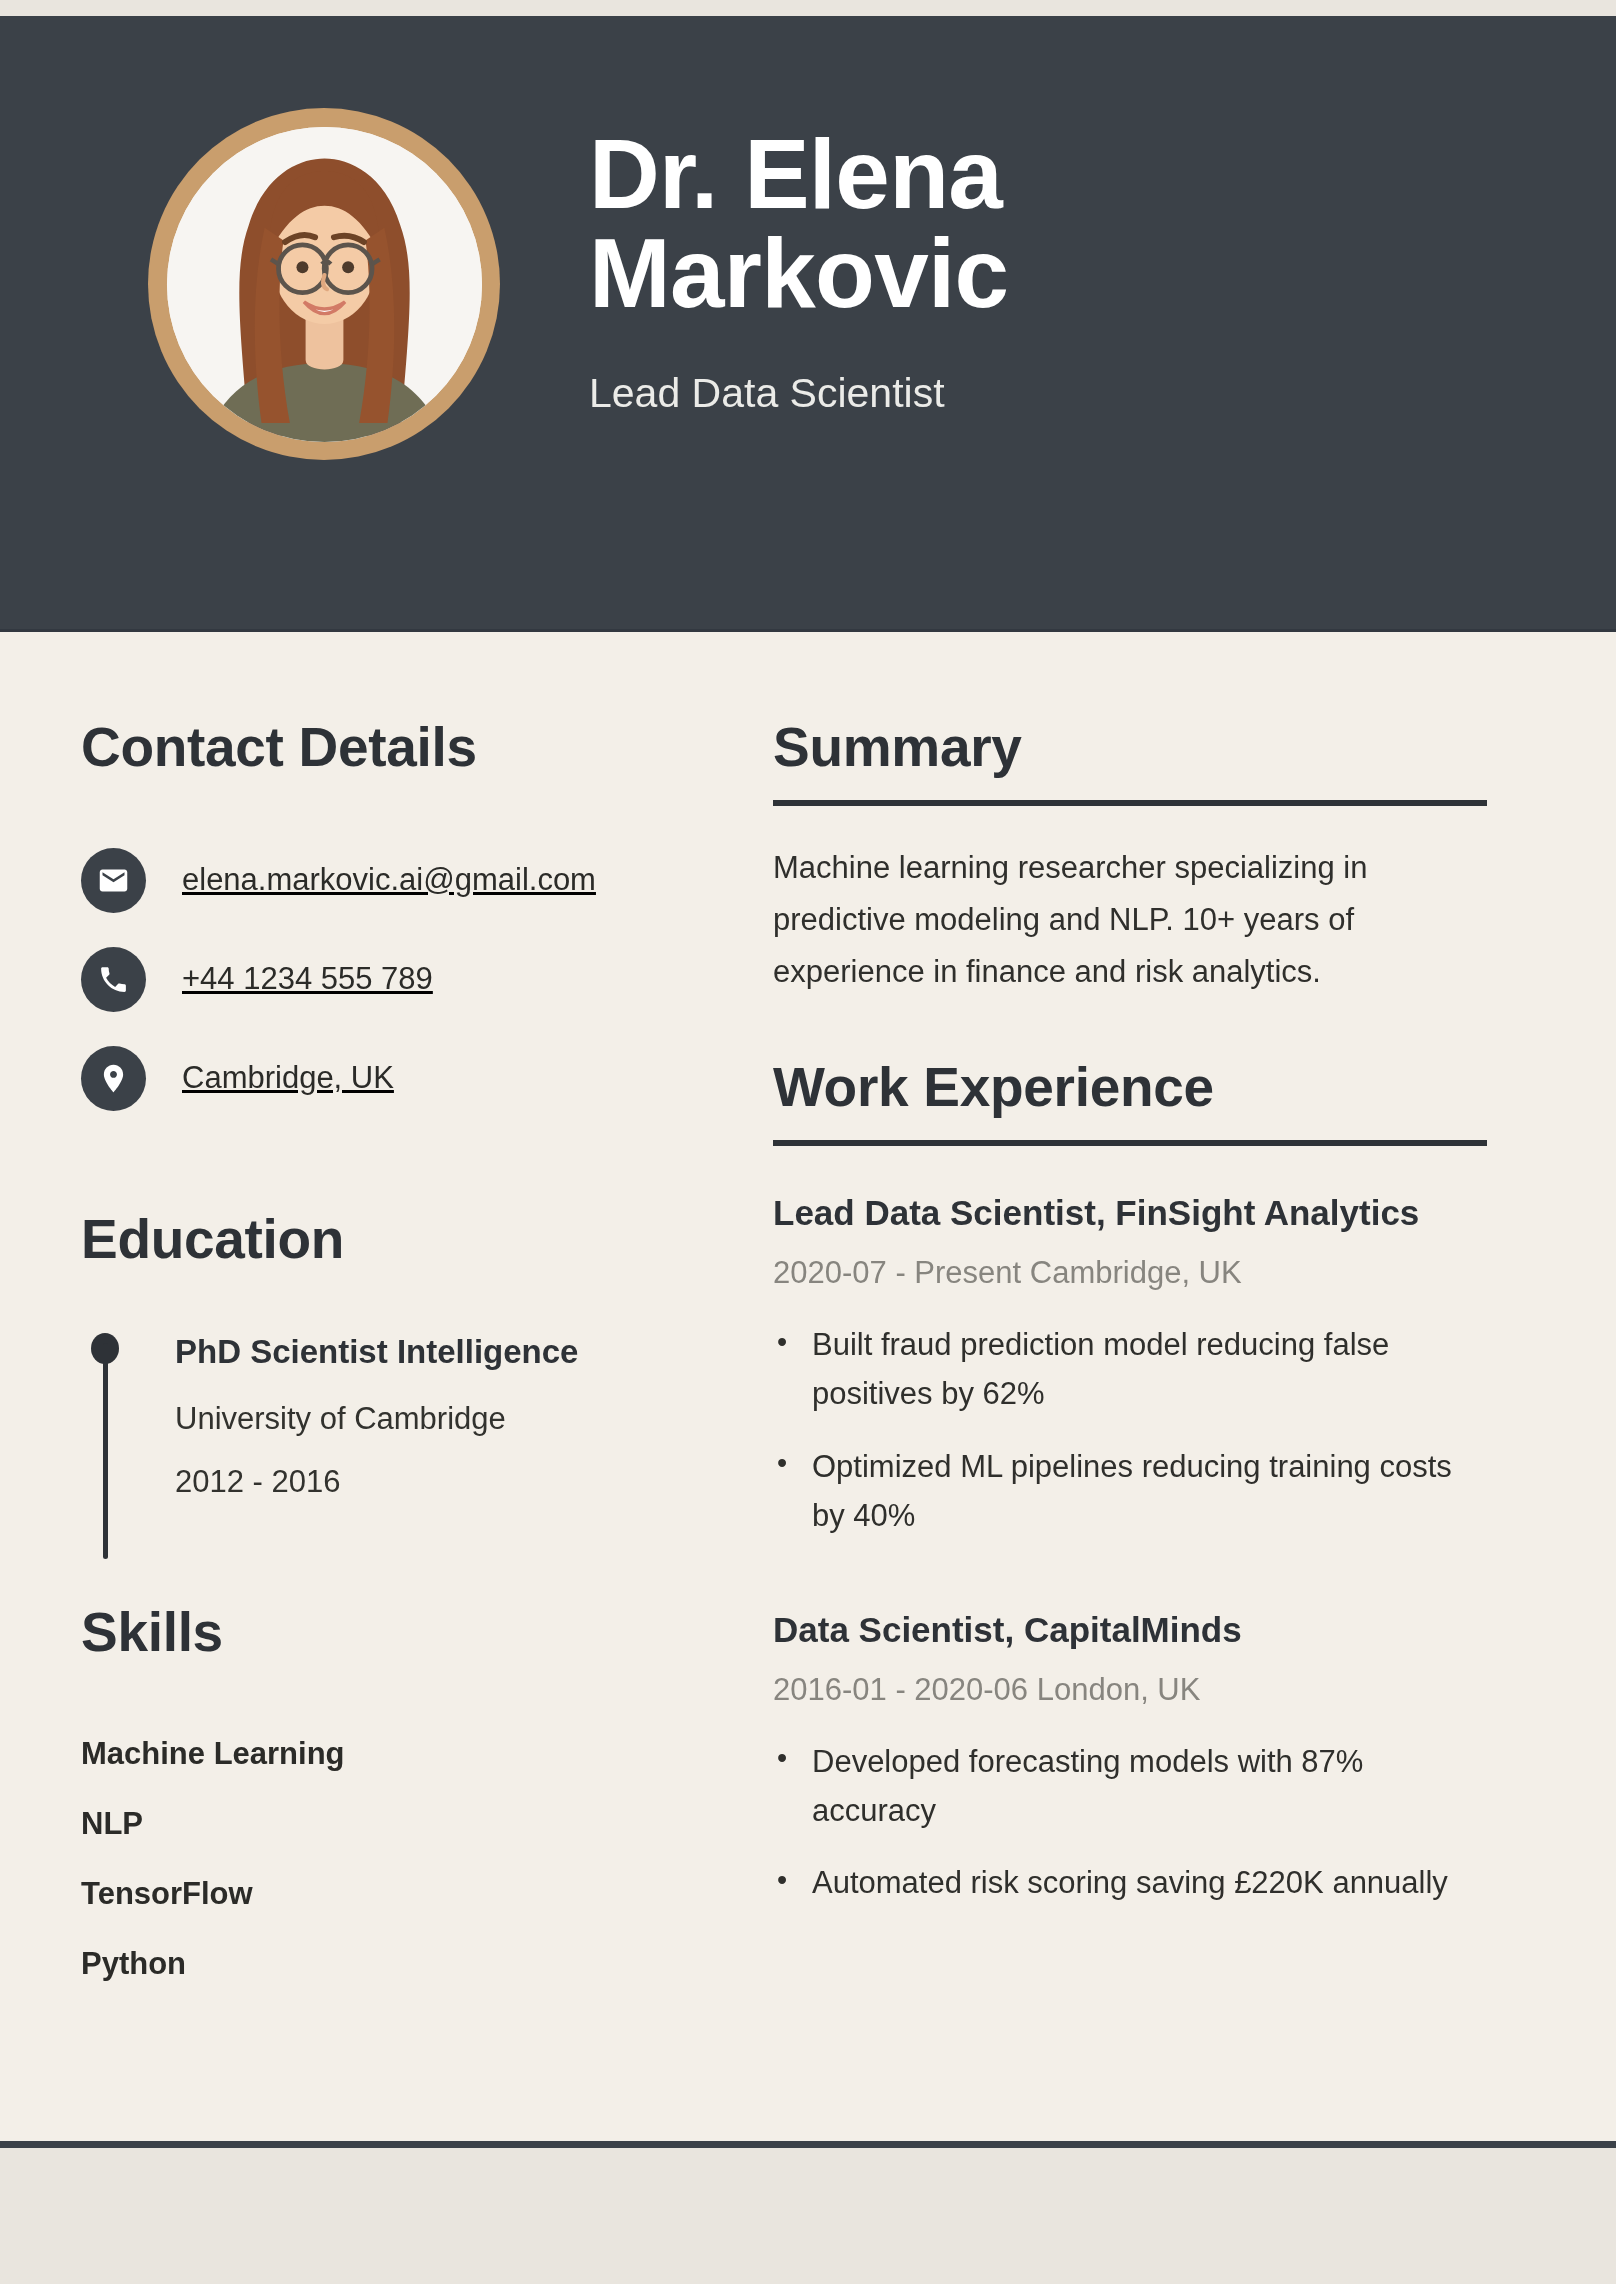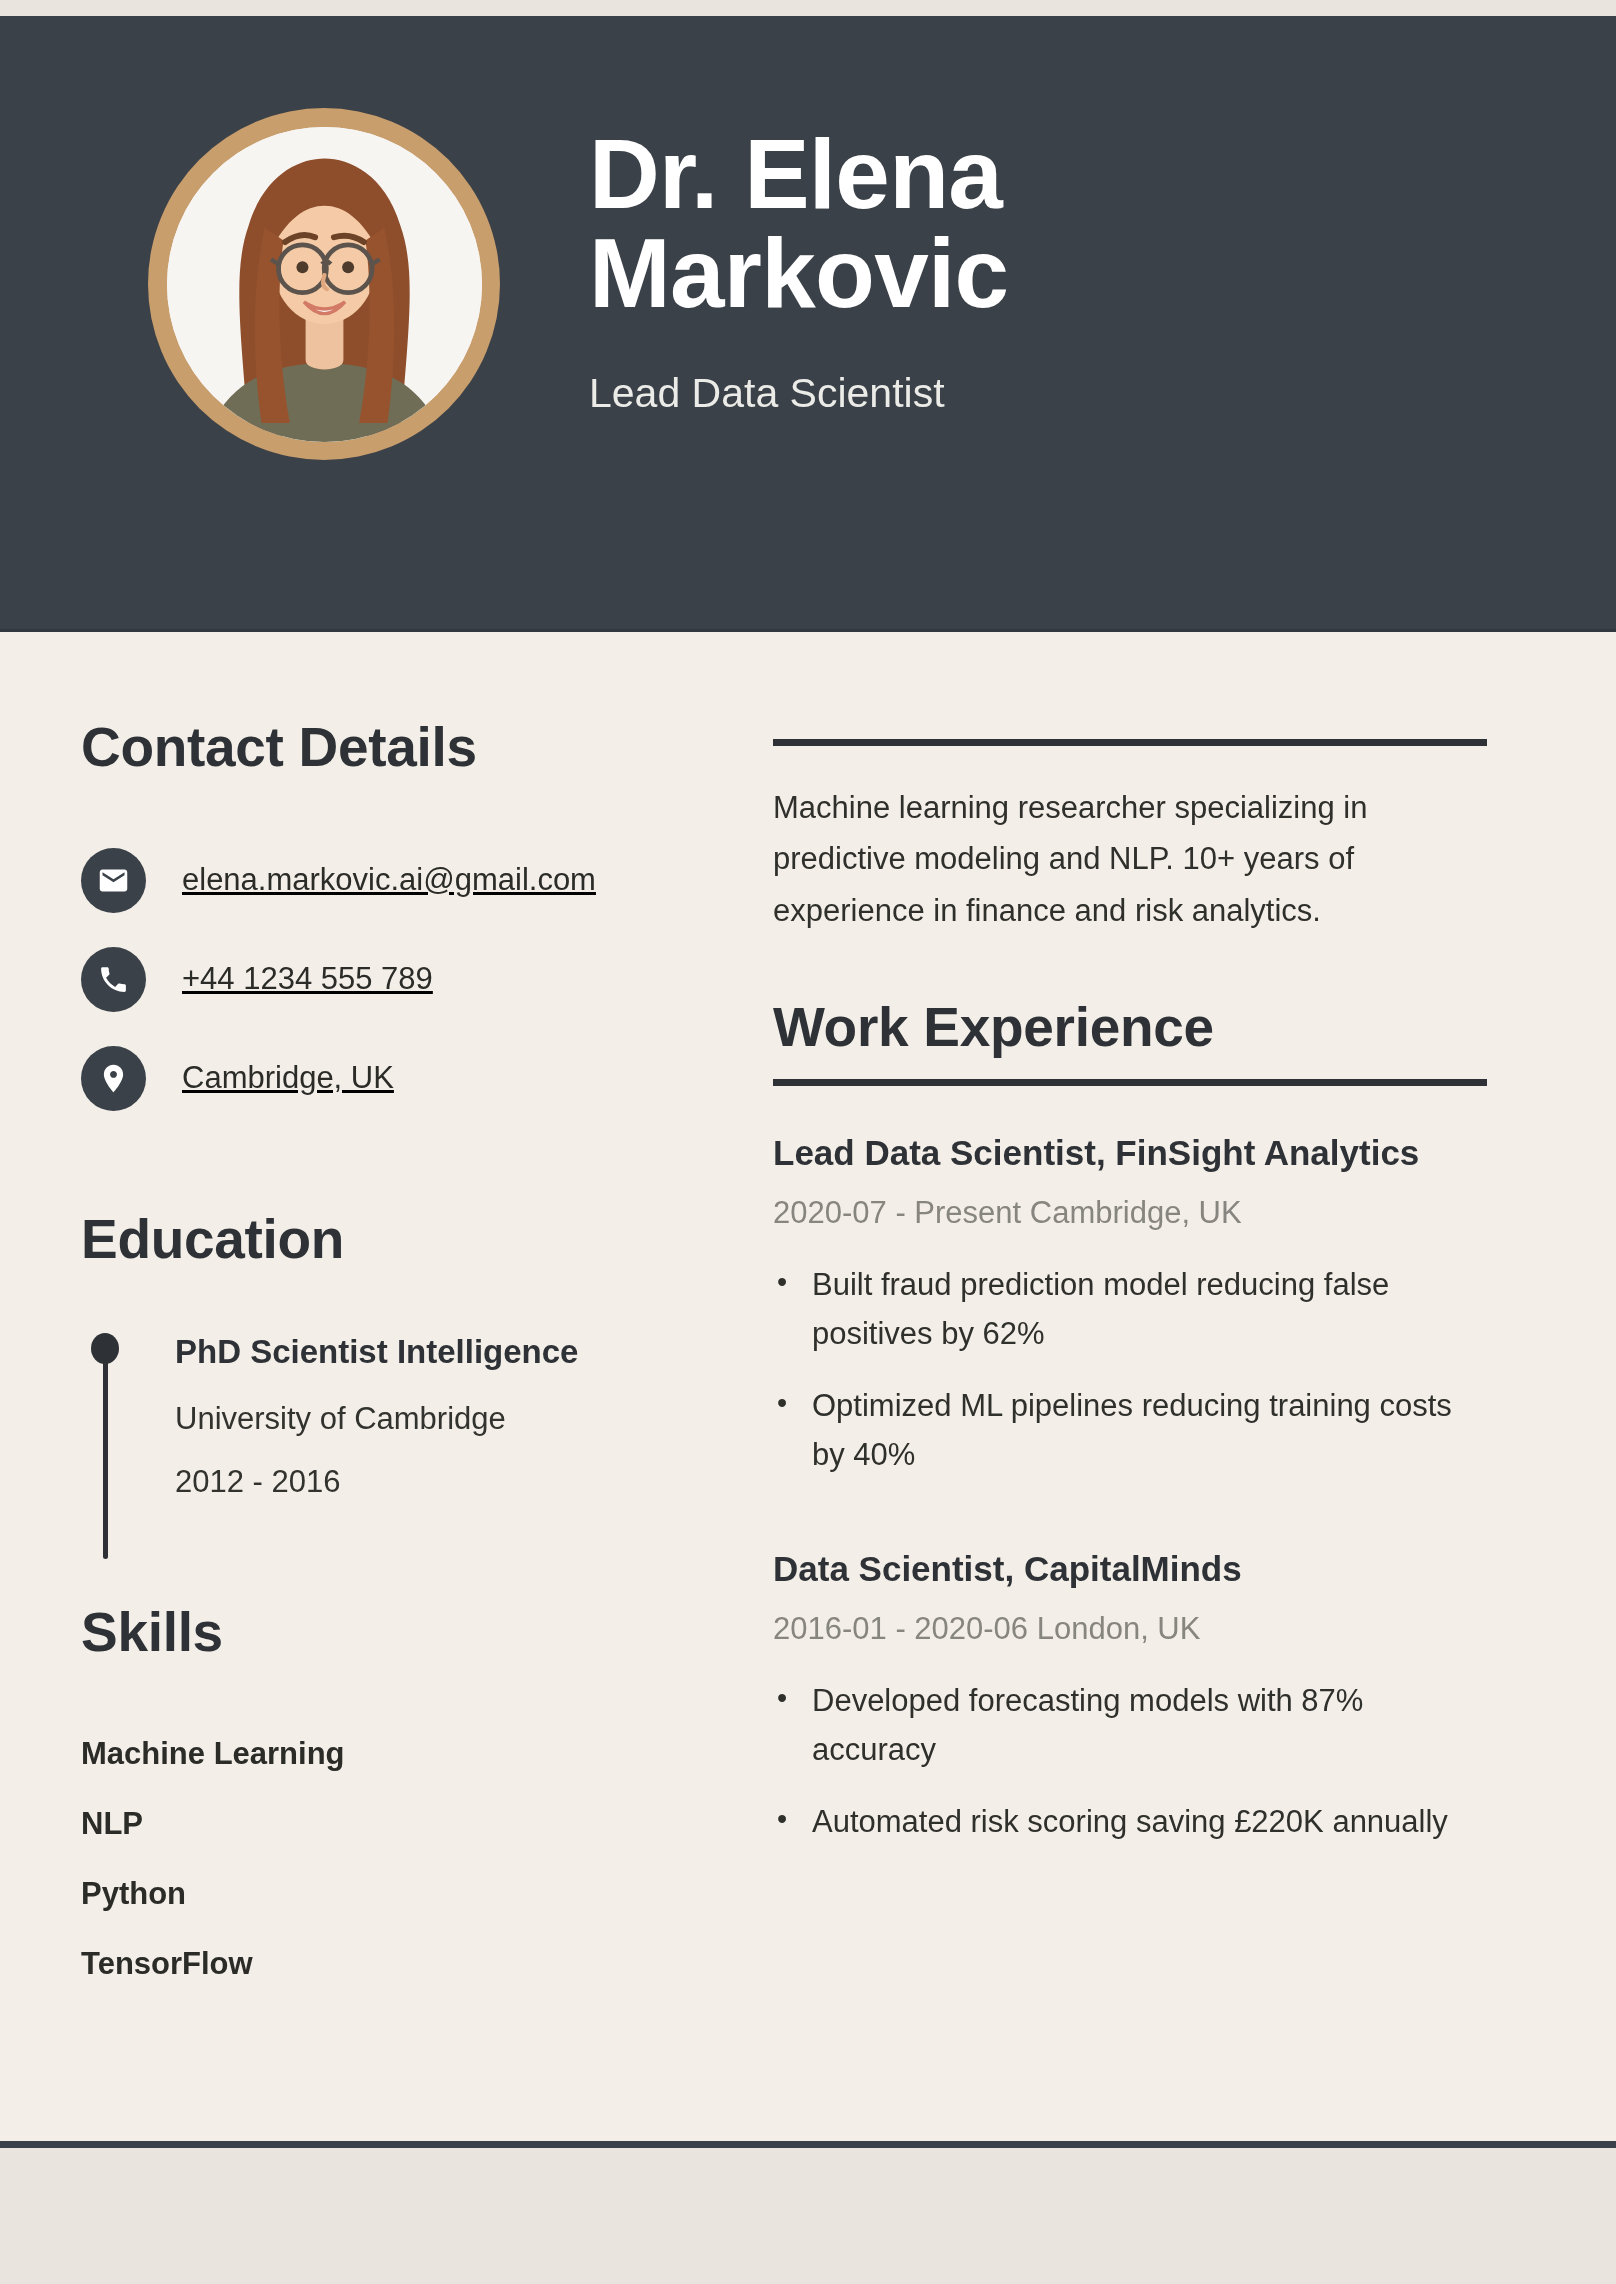--- a/index.html
+++ b/index.html
@@ -215,27 +215,28 @@
         <div class="degree">PhD Scientist Intelligence</div>
         <div class="school">University of Cambridge</div>
         <div class="edu-dates">2012 - 2016</div>
       </div>
 
       <h2 class="skills-heading">Skills</h2>
 
       <div class="skills-list">
         <div class="skill-item">Machine Learning</div>
         <div class="skill-item">NLP</div>
+        <div class="skill-item">TensorFlow</div>
         <div class="skill-item">Python</div>
-        <div class="skill-item">TensorFlow</div>
       </div>
     </div>
 
     <div class="col-right">
 
+      <h2>Summary</h2>
       <div class="section-rule"></div>
       <p class="summary-text">Machine learning researcher specializing in predictive modeling and NLP. 10+ years of experience in finance and risk analytics.</p>
 
       <h2 class="work-heading">Work Experience</h2>
       <div class="section-rule"></div>
 
       <div class="job">
         <div class="job-title">Lead Data Scientist, FinSight Analytics</div>
         <div class="job-meta">2020-07 - Present Cambridge, UK</div>
         <div class="job-bullets">

